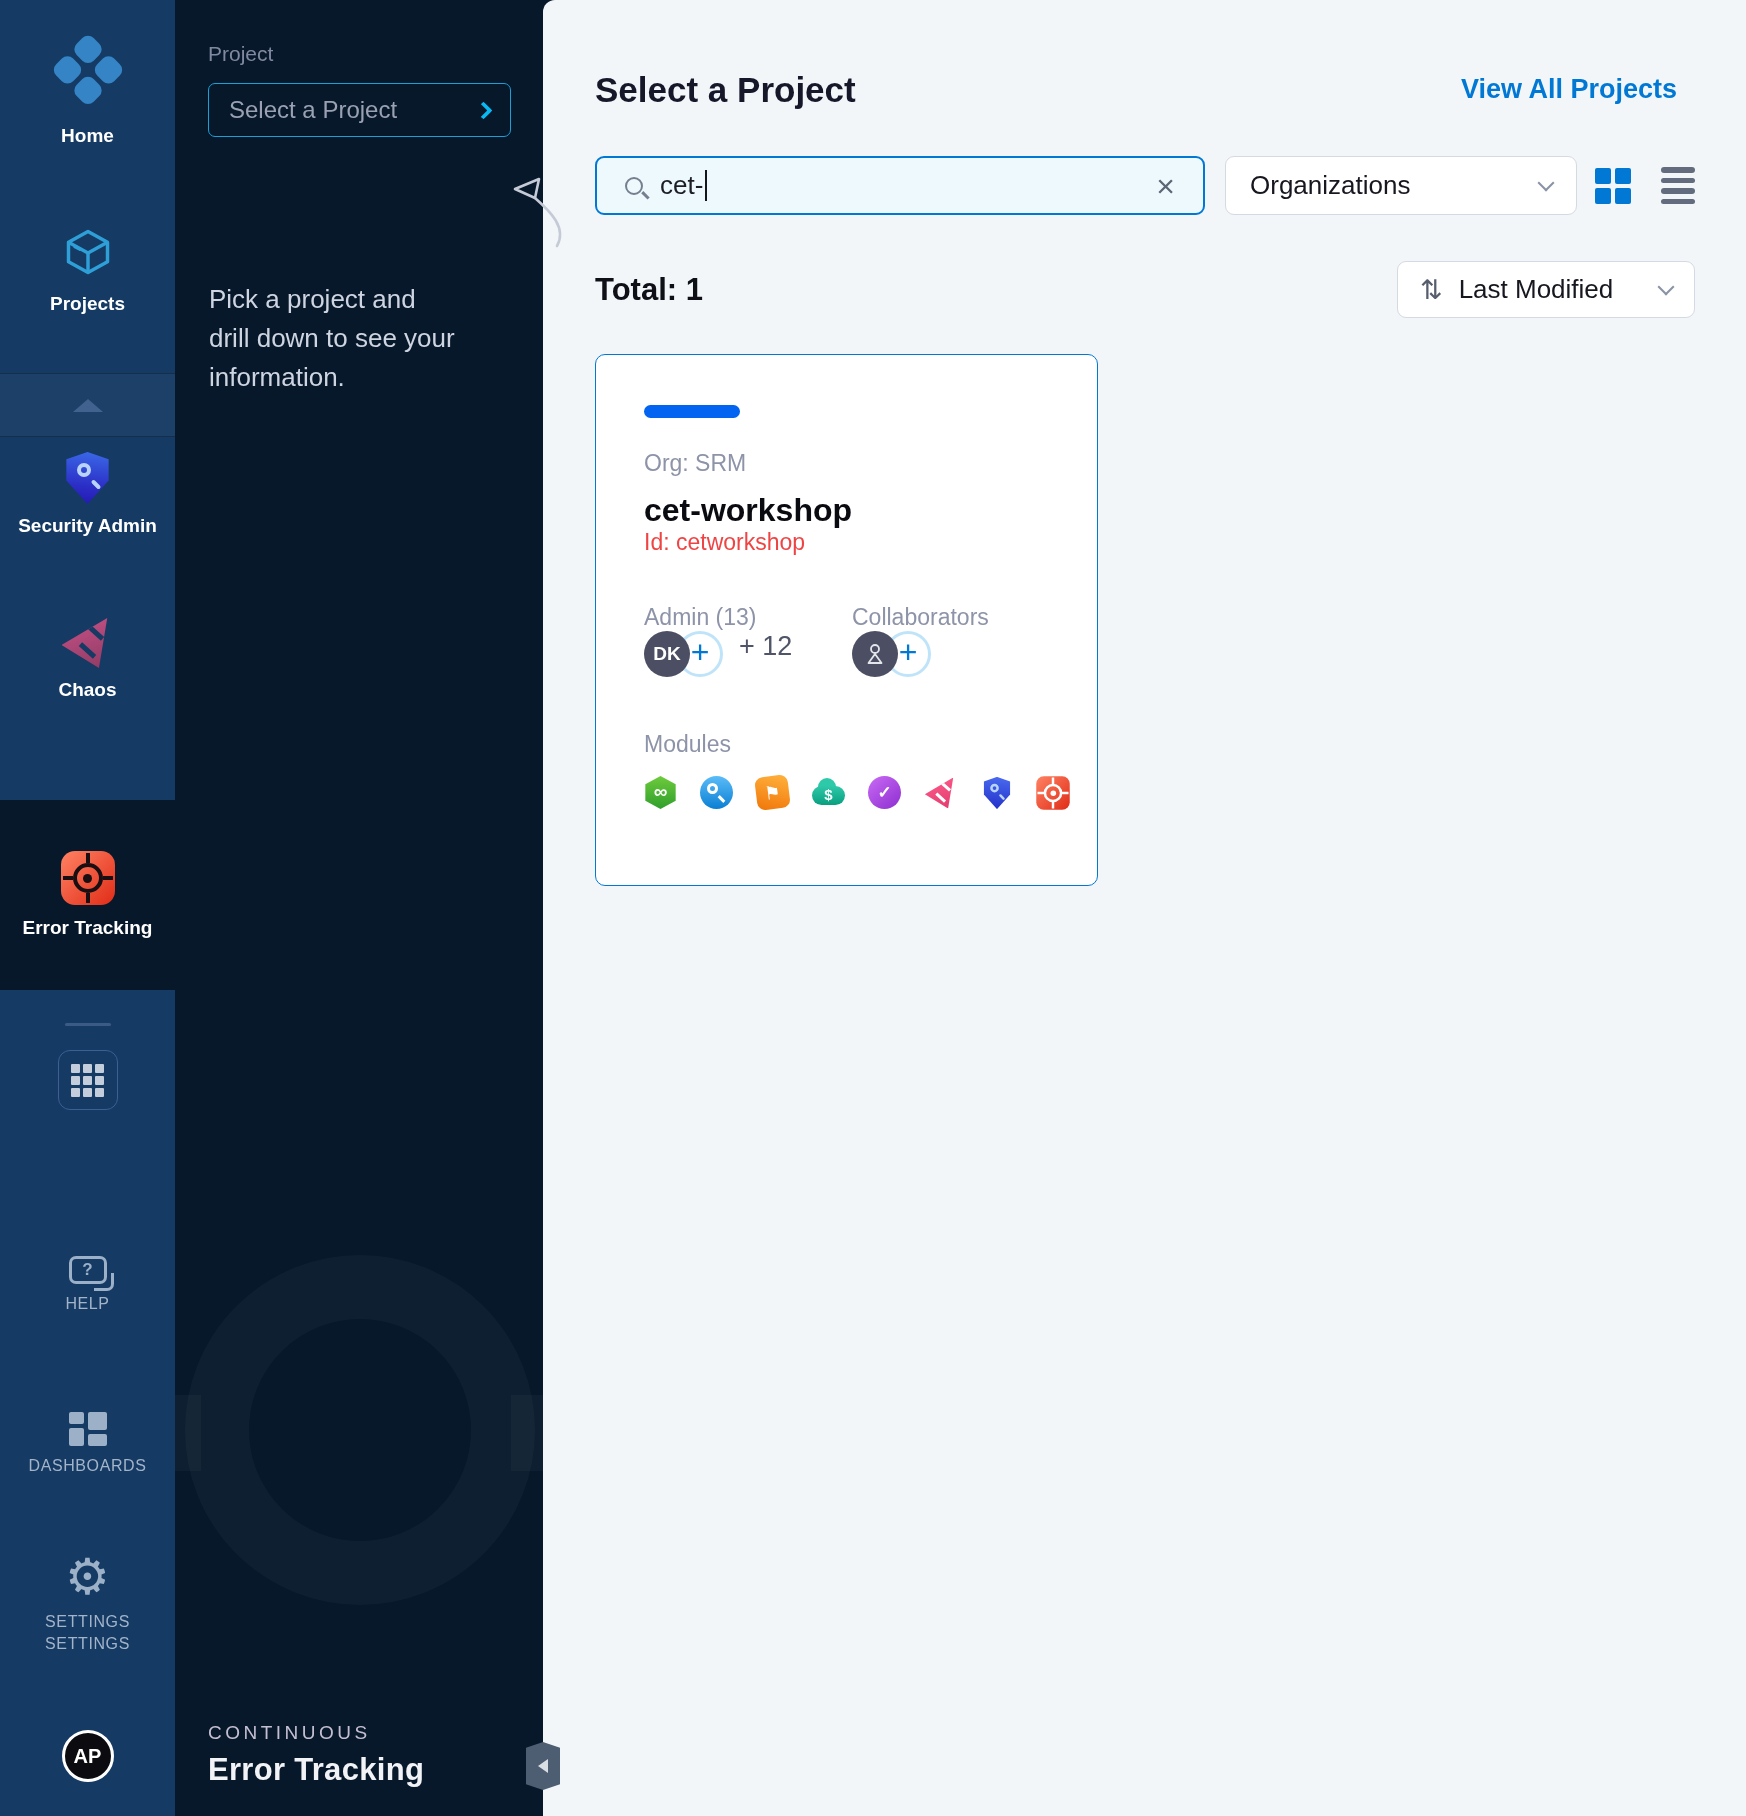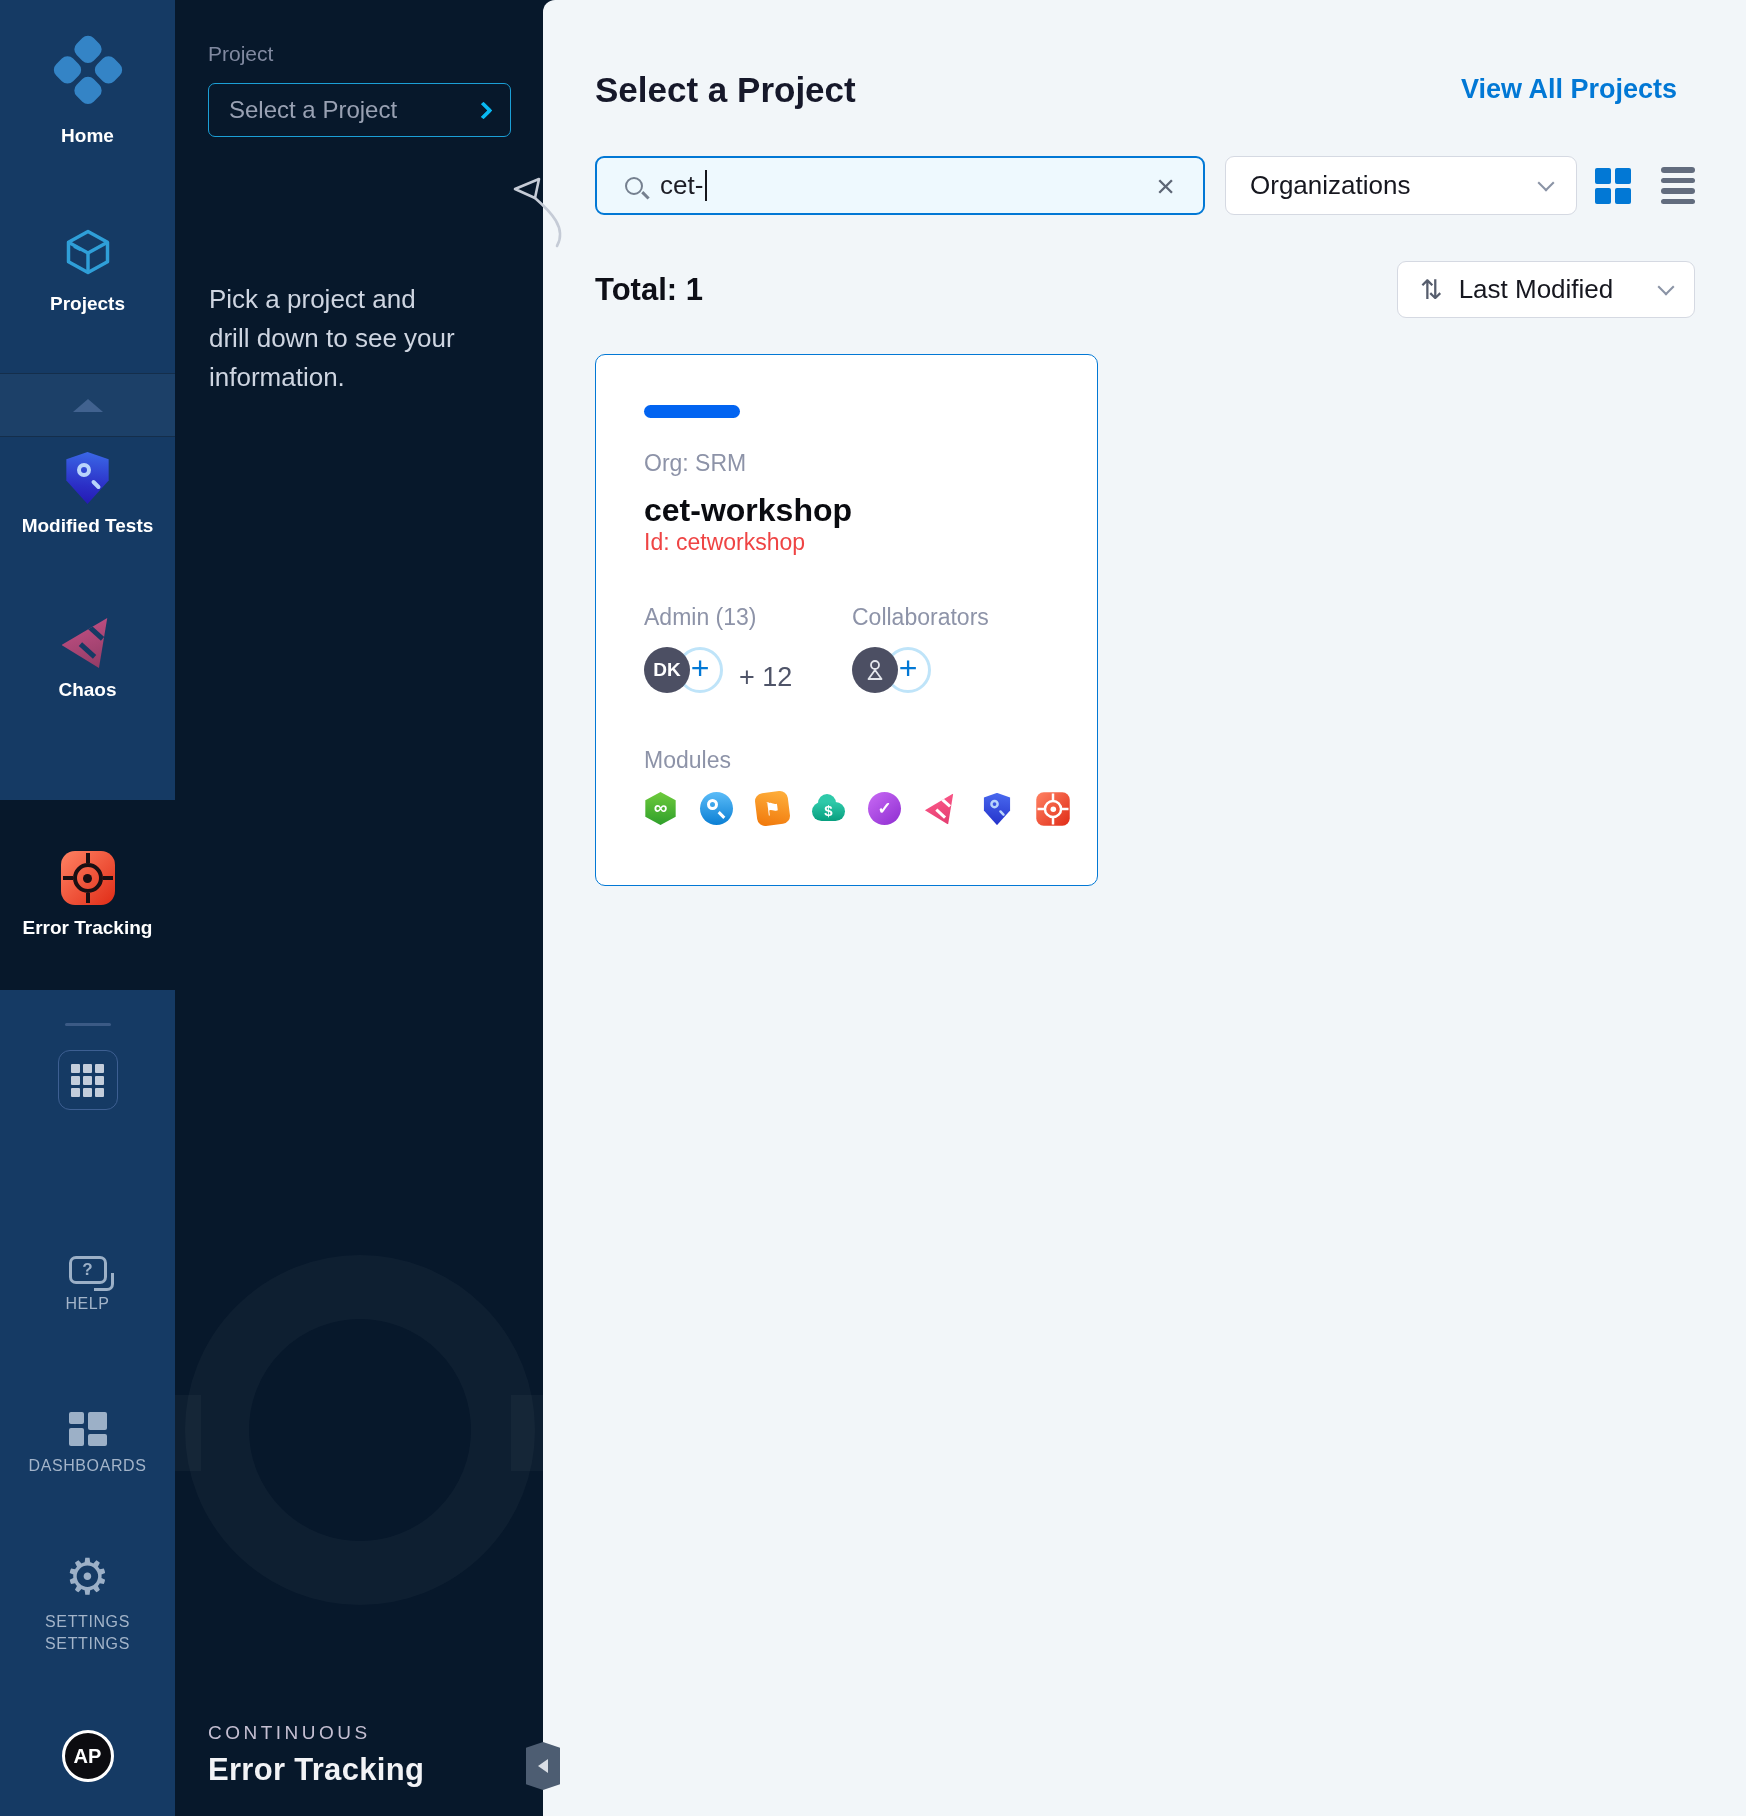--- a/index.html
+++ b/index.html
@@ -194,21 +194,21 @@
   .project-card { margin-top:36px; width:503px; height:532px; background:#fff;
     border:1.5px solid #0278d5; border-radius:10px; padding:48px; cursor:pointer; }
   .card-pill { width:96px; height:13px; border-radius:7px; background:#0264f1; margin-top:2px; }
   .card-org { margin-top:32px; font-size:23px; color:#8d93a8; }
   .card-name { margin-top:15px; font-size:32px; font-weight:700; color:#0a0b10; }
   .card-id { font-size:23px; color:#ef4444; }
 
   .people-row { display:flex; margin-top:48px;gap:8px; }
   .col-admin { width:200px; }
   .col-label { font-size:23px; color:#8d93a8; }
-  .avatars { display:flex; align-items:flex-end; margin-top:16px; }
+  .avatars { display:flex; align-items:flex-start; }
   .avatar { width:46px; height:46px; border-radius:50%; background:#4c4f63; color:#fff;
     font-weight:700; font-size:19px; display:flex; align-items:center; justify-content:center;
     position:relative; z-index:2; cursor:pointer; }
   .add-circle { width:46px; height:46px; border-radius:50%; background:#fff;
     border:3px solid #bfe4f9; color:#0278d5; font-size:32px; font-weight:400;
     display:flex; align-items:center; justify-content:center; margin-left:-13px;
     position:relative; z-index:1; cursor:pointer; line-height:0; padding-bottom:4px; }
   .overflow-count { margin-left:16px; font-size:27px; color:#4f5468; }
 
   .mods-label { margin-top:54px; font-size:23px; color:#8d93a8; }
@@ -274,21 +274,21 @@
 
   <div class="collapse-strip">
     <span class="tri-up"></span>
   </div>
 
   <div class="side-item it-sec">
     <span class="shield">
       <span class="ring"></span>
         <span class="stick"></span>
     </span>
-    <div class="lbl">Modified Tests</div>
+    <div class="lbl">Security Admin</div>
   </div>
 
   <div class="side-item it-chaos">
     <span class="chaos-tri">
       <span class="s1"></span>
         <span class="s2"></span>
     </span>
     <div class="lbl">Chaos</div>
   </div>
 

